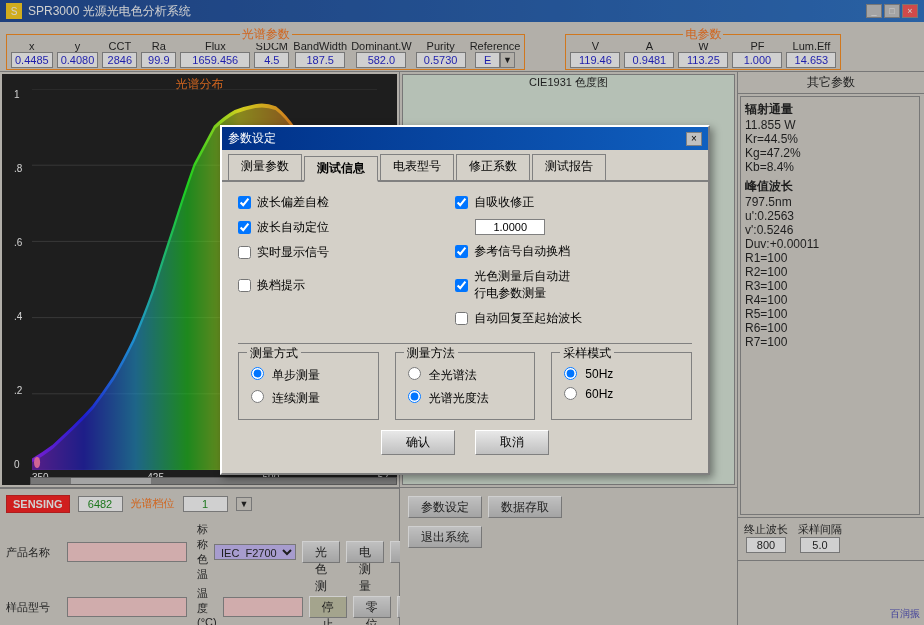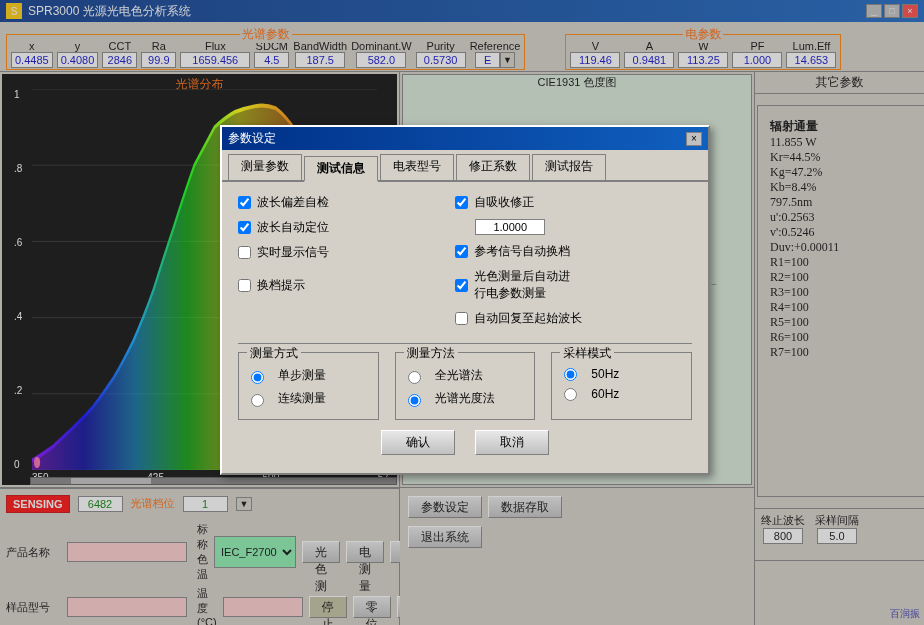--- a/index.html
+++ b/index.html
@@ -96,25 +96,25 @@
       font-size: 11px;
       min-width: 50px;
       text-align: center;
       color: #0000cc;
     }
     .field-value.narrow { min-width: 35px; }
     .field-value.wide { min-width: 70px; }
 
     
     .dropdown-select {
-      background: #86efac;
+      background: #c4b5fd;
       border: 1px solid #808080;
       padding: 1px 2px;
       font-size: 11px;
-      height: 32px;
+      height: 16px;
     }
 
     
     .other-params {
       width: 180px;
       background: #d4d0c8;
       border: 1px solid #808080;
       margin: 2px;
       overflow-y: auto;
     }
@@ -286,22 +286,22 @@
     .measure-method-label {
       position: absolute;
       top: -8px;
       left: 8px;
       background: #d4d0c8;
       padding: 0 3px;
       font-size: 12px;
     }
     .radio-row {
       display: flex;
-      align-items: flex-end;
-      gap: 14px;
+      align-items: flex-start;
+      gap: 8px;
       margin-bottom: 6px;
       font-size: 12px;
     }
     .dialog-buttons {
       display: flex;
       justify-content: center;
       gap: 20px;
       padding: 10px 0 6px;
     }
     .dialog-btn {
@@ -561,28 +561,29 @@
       <div style="display:flex; gap:6px; padding:4px;">
         <button class="action-btn">参数设定</button>
         <button class="action-btn">数据存取</button>
       </div>
       <div style="display:flex; gap:6px; padding:4px;">
         <button class="action-btn">退出系统</button>
       </div>
     </div>
   </div>
 
-  <div style="width:170px; display:flex; flex-direction:column; border-left:1px solid #808080;gap:9px;">
+  <div style="width:187px; display:flex; flex-direction:column; border-left:1px solid #808080;">
     <div style="text-align:center; font-size:12px; border-bottom:1px solid #808080; padding:2px; background:#d4d0c8;">其它参数</div>
-    <div class="other-params" style="flex:1; overflow-y:auto; padding:12px;font-family:Liberation Serif, serif;">
+    <div class="other-params" style="flex:1; overflow-y:auto; padding:4px;">
       <div style="color:#000; font-weight:bold; font-size:12px;">辐射通量</div>
       <div style="font-size:12px;">11.855 W</div>
       <div style="font-size:12px;">Kr=44.5%</div>
       <div style="font-size:12px;">Kg=47.2%</div>
       <div style="font-size:12px;">Kb=8.4%</div>
+      <div style="font-size:12px; font-weight:bold; margin-top:4px;">峰值波长</div>
       <div style="font-size:12px;">797.5nm</div>
       <div style="font-size:12px;">u':0.2563</div>
       <div style="font-size:12px;">v':0.5246</div>
       <div style="font-size:12px;">Duv:+0.00011</div>
       <div style="font-size:12px;">R1=100</div>
       <div style="font-size:12px;">R2=100</div>
       <div style="font-size:12px;">R3=100</div>
       <div style="font-size:12px;">R4=100</div>
       <div style="font-size:12px;">R5=100</div>
       <div style="font-size:12px;">R6=100</div>

